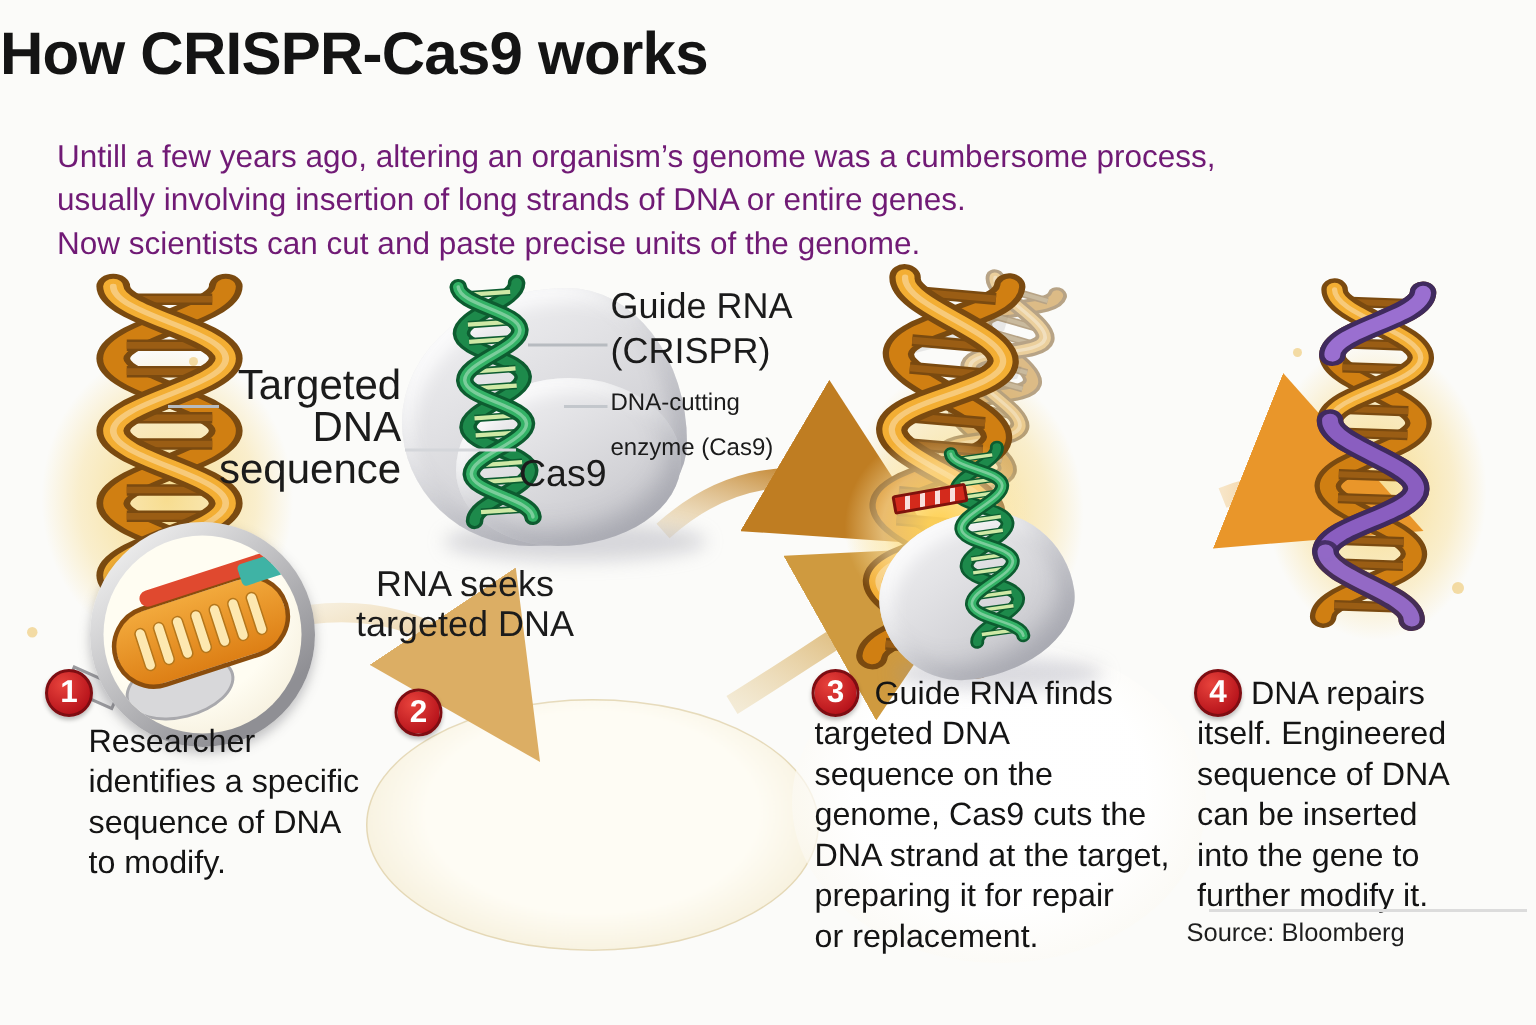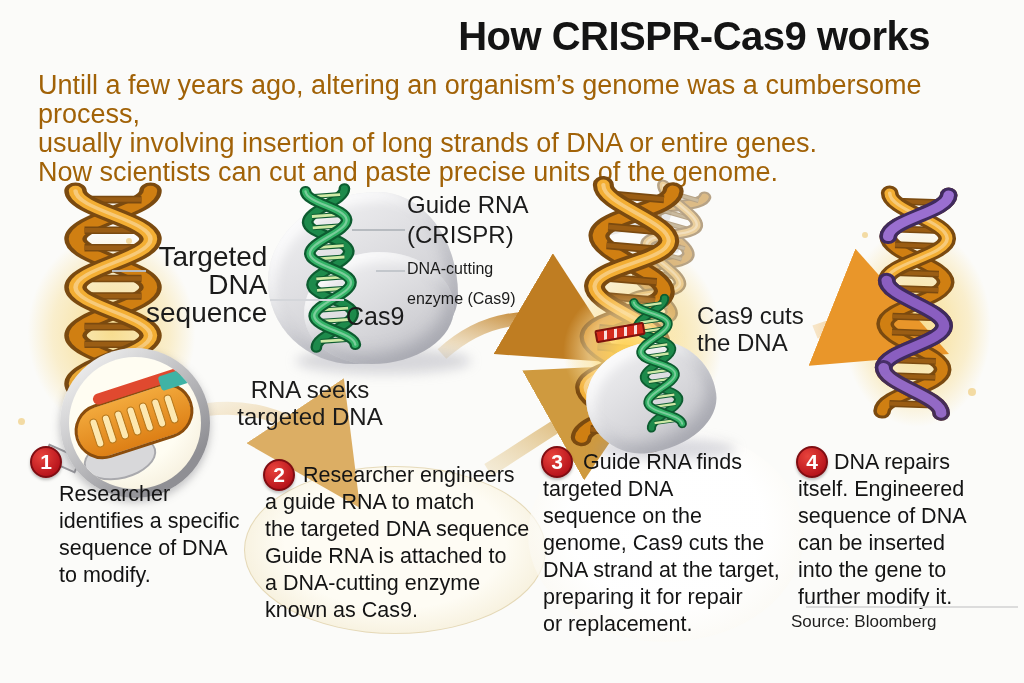--- a/index.html
+++ b/index.html
@@ -1,22 +1,22 @@
 <!DOCTYPE html>
 <html style="--badge-red: #b5121a; --dna-orange-light: #f3ae33; --dna-orange-dark: #d07f12; --dna-outline: #7a4a10; --rna-green-light: #33b266; --rna-green-dark: #1d8a4b; --repair-purple: #8a5ec0; --enzyme-gray: #c7c7cc; --arrow-tan: #dcae64; --arrow-brown: #bf7d22; --glow-gold: #f7db8a; --cut-red: #d42a1c; --text-dark: #141414; --background: #fbfbf9;"><head>
 <meta charset="utf-8">
 <style>
   * { margin:0; padding:0; box-sizing:border-box; }
   html,body { width:1024px; height:683px; }
   body { font-family:"Liberation Sans", sans-serif; }
   .canvas { position:relative; width:1024px; height:683px; background:#fbfbf9; overflow:hidden; }
 
-  .title { position:absolute; left:0; top:14px; width:930px; text-align:right;
+  .title { position:absolute; left:0; top:14px; width:930px; text-align:left;
            font-size:40px; font-weight:700; color:#141414; letter-spacing:-0.5px; }
-  .intro { position:absolute; left:38px; top:71px; font-size:27px; color:#a16207;
+  .intro { position:absolute; left:38px; top:90px; font-size:21px; color:#701a75;
            line-height:29px; white-space:pre-line; }
 
   .glow { position:absolute; border-radius:50%; z-index:0;
           background: radial-gradient(closest-side, rgba(247,219,138,.95), rgba(247,219,138,.40) 55%, rgba(247,219,138,0) 78%); }
   .glow.g1 { left:4px;  top:205px; width:215px; height:255px; }
   .glow.g3 { left:540px; top:215px; width:205px; height:255px; }
   .glow.g4 { left:822px; top:200px; width:190px; height:255px; }
   .speck { position:absolute; border-radius:50%; background:#edc15f; opacity:.55; z-index:0; }
 
   .oval { position:absolute; border-radius:50%; z-index:1; }
@@ -255,48 +255,40 @@
   <svg class="helix" style="left:556px;top:178px;transform:rotate(5deg);--c-out:#7a4a10;--c-a:#f3ae33;--c-b:#d07f12;--c-rung:#9a5d14" width="140" height="300">
       <use href="#helix"></use>
     </svg>
   <div class="burst"></div>
   <div class="blobshadow" style="left:596px;top:438px;width:140px;height:22px"></div>
   <div class="blob b3"></div>
   <svg class="helix" style="left:628px;top:295px;transform:rotate(-8deg);z-index:4;--c-out:#0d5c30;--c-a:#33b266;--c-b:#1d8a4b;--c-rung:#cfe9a6" width="62" height="150">
       <use href="#helix"></use>
     </svg>
   <div class="cutbar"></div>
-  <div class="label lbl-cuts">Cas9 cuts
-the DNA</div>
 
   <svg class="helix" style="left:856px;top:186px;transform:rotate(2deg);--c-out:#7a4a10;--c-a:#f3ae33;--c-b:#d07f12;--c-rung:#9a5d14" width="118" height="258">
       <use href="#helix"></use>
     </svg>
   <svg class="helix" style="left:856px;top:186px;transform:rotate(2deg);z-index:4" width="118" height="258" viewBox="0 0 100 260" preserveAspectRatio="none">
     <path d="M75 8 C75 25 25 35 25 52" fill="none" stroke="#3f2a5e" stroke-width="15" stroke-linecap="round"></path>
     <path d="M75 8 C75 25 25 35 25 52" fill="none" stroke="#9a6fd0" stroke-width="9" stroke-linecap="round"></path>
     <path d="M25 96 C25 113 75 123 75 140 C75 157 25 167 25 184" fill="none" stroke="#3f2a5e" stroke-width="15" stroke-linecap="round"></path>
     <path d="M25 96 C25 113 75 123 75 140 C75 157 25 167 25 184" fill="none" stroke="#8a5ec0" stroke-width="9" stroke-linecap="round"></path>
     <path d="M25 184 C25 201 75 211 75 228" fill="none" stroke="#3f2a5e" stroke-width="15" stroke-linecap="round" opacity=".9"></path>
     <path d="M25 184 C25 201 75 211 75 228" fill="none" stroke="#9a6fd0" stroke-width="9" stroke-linecap="round" opacity=".9"></path>
   </svg>
 
   <div class="badge n1">1</div>
   <div class="step-text t1">Researcher
 identifies a specific
 sequence of DNA
 to modify.</div>
 
   <div class="badge n2">2</div>
-  <div class="step-text t2">Researcher engineers
-a guide RNA to match
-the targeted DNA sequence
-Guide RNA is attached to
-a DNA-cutting enzyme
-known as Cas9.</div>
 
   <div class="badge n3">3</div>
   <div class="step-text t3">Guide RNA finds
 targeted DNA
 sequence on the
 genome, Cas9 cuts the
 DNA strand at the target,
 preparing it for repair
 or replacement.</div>
 

